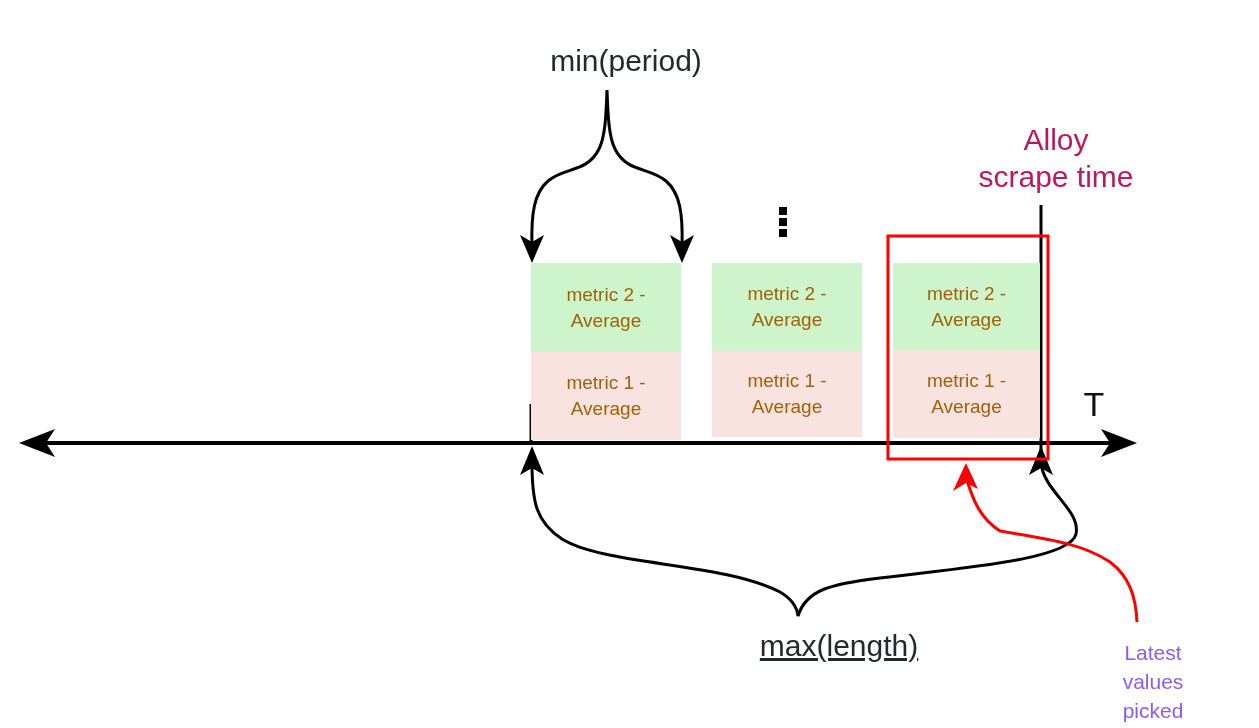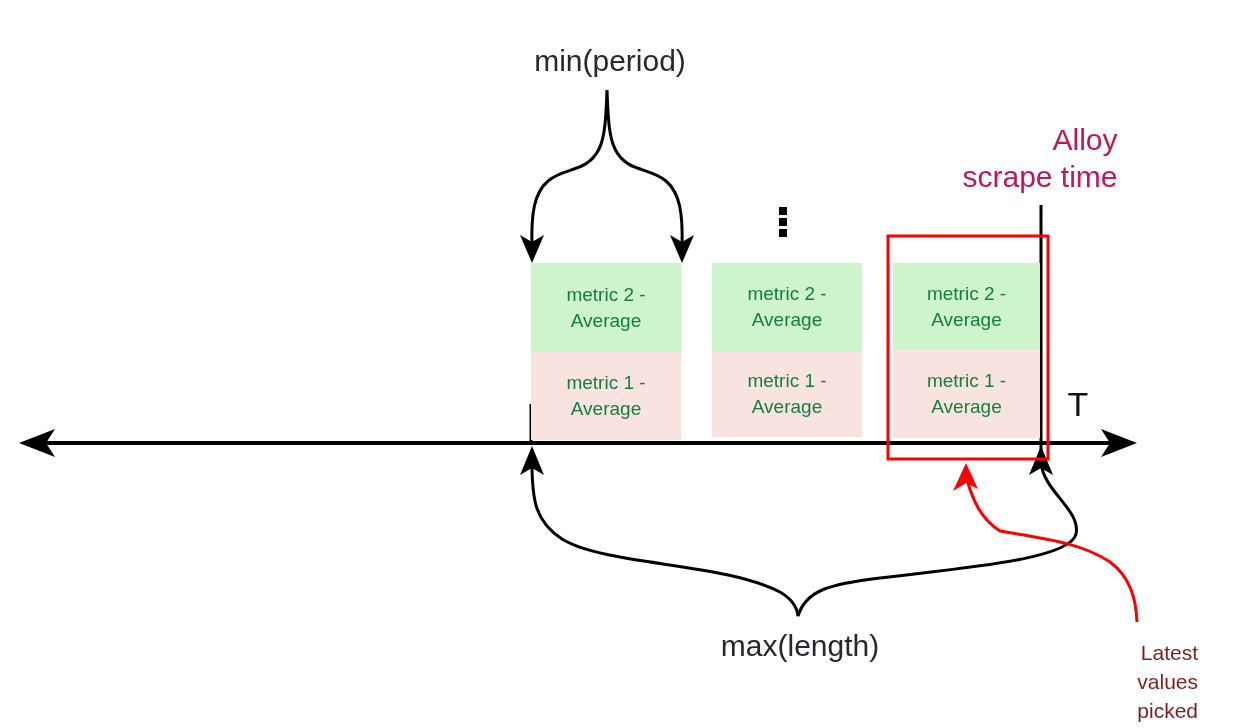--- a/index.html
+++ b/index.html
@@ -7,36 +7,37 @@
     position:relative;
     width:1259px;height:728px;
     background:#ffffff;
     font-family:"Liberation Sans", sans-serif;
     overflow:hidden;
   }
   #overlay{position:absolute;left:0;top:0;width:1259px;height:728px;}
   .label{
     position:absolute;
     transform:translateX(-50%);
-    text-align:right;
+    text-align:center;
     white-space:pre-line;
     color:#24292e;
+    margin-left:16px;
   }
   .title{font-size:30px;line-height:37px;}
   .block{
     position:absolute;
     display:flex;flex-direction:column;
   }
   .half{
     width:100%;
     display:flex;align-items:center;justify-content:center;
     text-align:center;
     white-space:pre-line;
     font-size:19px;line-height:26px;
-    color:#15803d;
+    color:#a16207;
   }
   .t-label{font-size:34px;color:#111;font-weight:400;}
   .red-note{font-size:21px;line-height:29px;}
 </style>
 </head>
 <body>
 
 <div id="stage">
 
   <svg id="overlay" viewBox="0 0 1259 728" xmlns="http://www.w3.org/2000/svg">
@@ -109,18 +110,18 @@
     </div>
   </div>
 
   <div class="label title" style="left: 610px; top: 42px; color: rgb(36, 41, 46);">min(period)</div>
 
   <div class="label title" style="left: 1040px; top: 121px; color: #be185d;">Alloy
 scrape time</div>
 
   <div class="label t-label" style="left:1078px;top:385px;">T</div>
 
-  <div class="label title" style="left: 800px; top: 627px; color: rgb(36, 41, 46);">max(length)</div>
+  <div class="label title" style="left: 823px; top: 627px; color: rgb(36, 41, 46); text-decoration: underline;">max(length)</div>
 
-  <div class="label red-note" style="left: 1137px; top: 638px; color: #7f1d1d;">Latest values
+  <div class="label red-note" style="left: 1137px; top: 638px; color: #8b5cf6;">Latest values
 picked</div>
 
 </div>
 
 </body></html>

